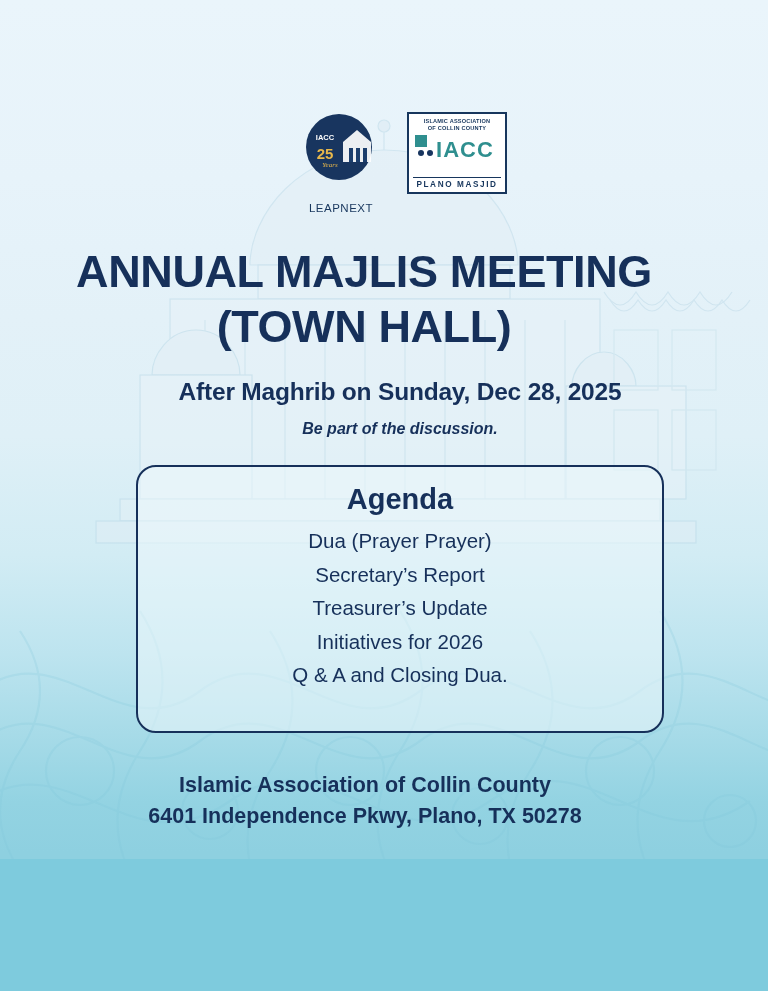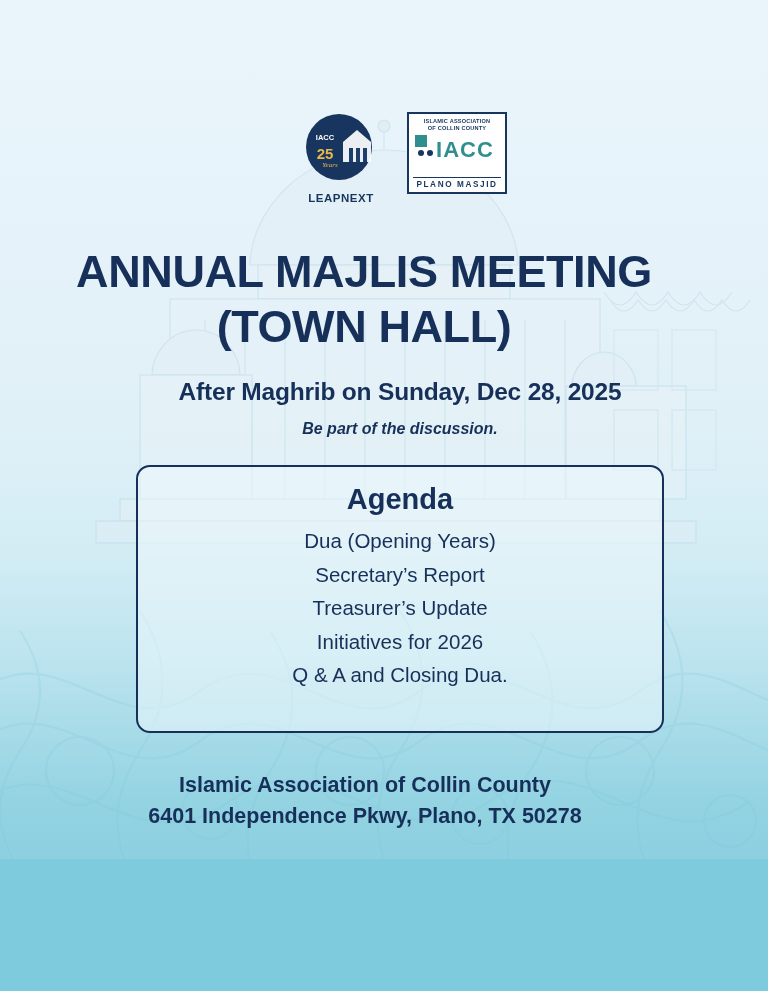--- a/index.html
+++ b/index.html
@@ -75,24 +75,24 @@
     text-align: center;
     position: relative;
   }
   .logo-leapnext .badge {
     width: 84px; height: 70px;
     margin: 0 auto;
     position: relative;
   }
   .logo-leapnext .ln-text {
     font-size: 11.5px;
-    font-weight: bold;
+    font-weight: normal;
     letter-spacing: 0.5px;
     color: #17365d;
-    margin-top: 10px;
+    margin-top: 20px;
   }
 
   .logo-iacc {
     width: 100px;
     border: 2px solid #17365d;
     background: #fff;
     padding: 4px 4px 3px;
     text-align: center;
     position: relative;
   }
@@ -159,21 +159,21 @@
   }
 
   
   .agenda-card {
     position: absolute;
     left: 120px;
     top: 465px;
     width: 528px;
     height: 268px;
     border: 2px solid #16305a;
-    border-radius: 14px;
+    border-radius: 20px;
     background: rgba(236,247,251,0.55);
     padding-top: 16px;
   }
   .agenda-title {
     text-align: center;
     color: #16305a;
     font-weight: bold;
     font-size: 29px;
     margin-bottom: 8px;
   }
@@ -326,21 +326,21 @@
       <span class="line2">(TOWN HALL)</span>
     </div>
 
     <div class="subtitle">After Maghrib on Sunday, Dec 28, 2025</div>
 
     <div class="tagline">Be part of the discussion.</div>
 
     <div class="agenda-card">
       <div class="agenda-title">Agenda</div>
       <ul class="agenda-list">
-        <li>Dua (Opening Years)</li>
+        <li>Dua (Prayer Prayer)</li>
         <li>Secretary’s Report</li>
         <li>Treasurer’s Update</li>
         <li>Initiatives for 2026</li>
         <li>Q &amp; A and Closing Dua.</li>
       </ul>
     </div>
 
     <div class="footer">
       <div>Islamic Association of Collin County</div>
       <div>6401 Independence Pkwy, Plano, TX 50278</div>

